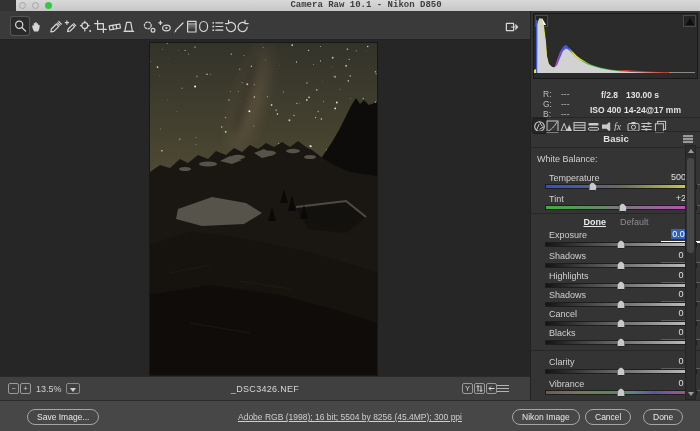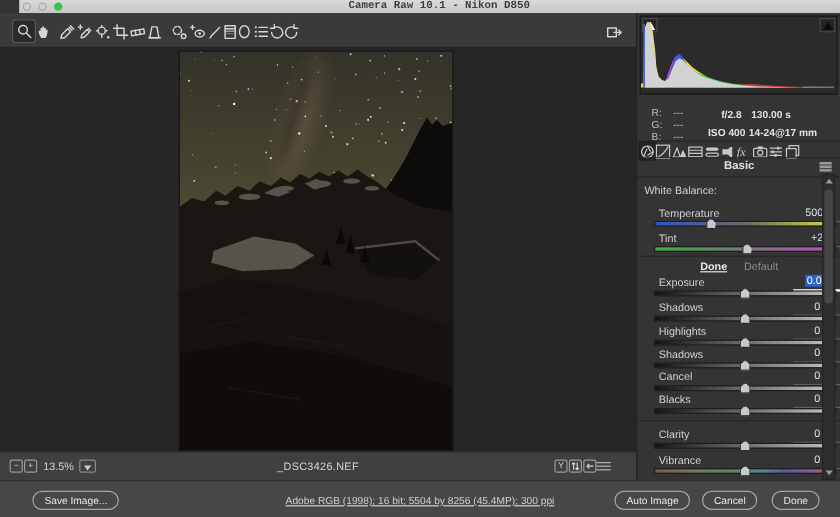--- a/index.html
+++ b/index.html
@@ -612,18 +612,18 @@
     <div class="scrollbar">
       <span class="sarrow" style="top:3px;border-bottom:4px solid #9a9a9a"></span>
       <span class="sbthumb"></span>
       <span class="sarrow" style="bottom:3px;border-top:4px solid #9a9a9a"></span>
     </div>
   </div>
 
   <div class="footer">
     <button class="pill" style="left:27px">Save Image...</button>
     <span class="wflink">Adobe RGB (1998); 16 bit; 5504 by 8256 (45.4MP); 300 ppi</span>
-    <button class="pill" style="left:512px">Auto Image</button>
+    <button class="pill" style="left:512px">Nikon Image</button>
     <button class="pill" style="left:585px">Cancel</button>
     <button class="pill" style="left:643px">Done</button>
   </div>
 
 </div>
 
 </body></html>

